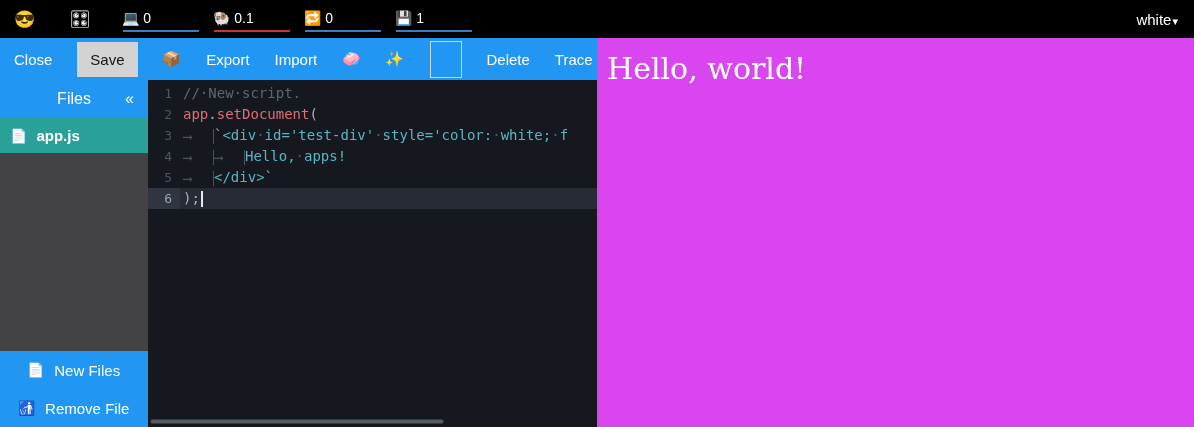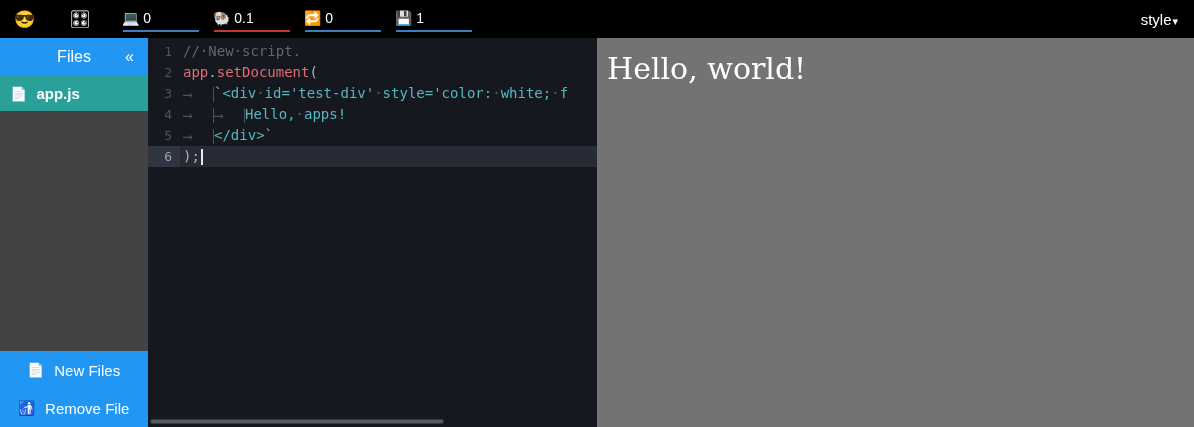--- a/index.html
+++ b/index.html
@@ -62,21 +62,21 @@
   .tok-str     { color:#56b6c2; }
   .tok-ws      { color:#555c68; }
   .tok-tab { color:#4a505c; display:inline-block; width:31px; overflow:hidden;
              border-right:1px solid #4a505c; height:15px; line-height:15px; vertical-align:middle; }
   .cursor { display:inline-block; width:2px; height:16px; background:#e6e9ef;
             vertical-align:middle; margin-left:1px; }
   .hscroll { position:absolute; left:2px; bottom:3px; width:294px; height:5px;
              background:#565b64; border:1px solid #343840; border-radius:3px; cursor:pointer; }
 
   
-  .preview { flex:1; background:#737373; padding:13px 0 0 10px; }
+  .preview { flex:1; background:#d946ef; padding:13px 0 0 10px; }
   .preview-text { font-family:"DejaVu Serif", serif; font-size:30px; color:#fff; }
 </style>
 </head>
 <body>
 
 <div class="app">
 
   <header class="topbar">
     <span class="logo">😎</span>
     <span class="knobs">🎛</span>
@@ -92,27 +92,39 @@
         <span class="stat" style="border-bottom-color: rgb(58, 126, 191);">
           <span class="s-icon">🔁</span>
           <span class="s-val">0</span>
         </span>
         <span class="stat" style="border-bottom-color: rgb(58, 126, 191);">
           <span class="s-icon">💾</span>
           <span class="s-val">1</span>
         </span>
       </div>
     <div class="user">
-      <span>style</span><span class="caret">▾</span>
+      <span>white</span><span class="caret">▾</span>
     </div>
   </header>
 
   <div class="main">
     <div class="left">
 
+      <div class="toolbar" id="toolbar">
+          <button class="tb-text">Close</button>
+          <button class="tb-active">Save</button>
+          <button class="tb-emoji">📦</button>
+          <button class="tb-text">Export</button>
+          <button class="tb-text">Import</button>
+          <button class="tb-emoji">🧼</button>
+          <button class="tb-emoji">✨</button>
+          <button class="tb-box"></button>
+          <button class="tb-text">Delete</button>
+          <button class="tb-text">Trace</button>
+        </div>
 
       <div class="workspace">
         <aside class="sidebar">
           <div class="files-header">
             <span>Files</span>
             <span class="collapse">«</span>
           </div>
           <div id="filelist">
               <div class="file-row">
                 <span class="f-icon">📄</span>

